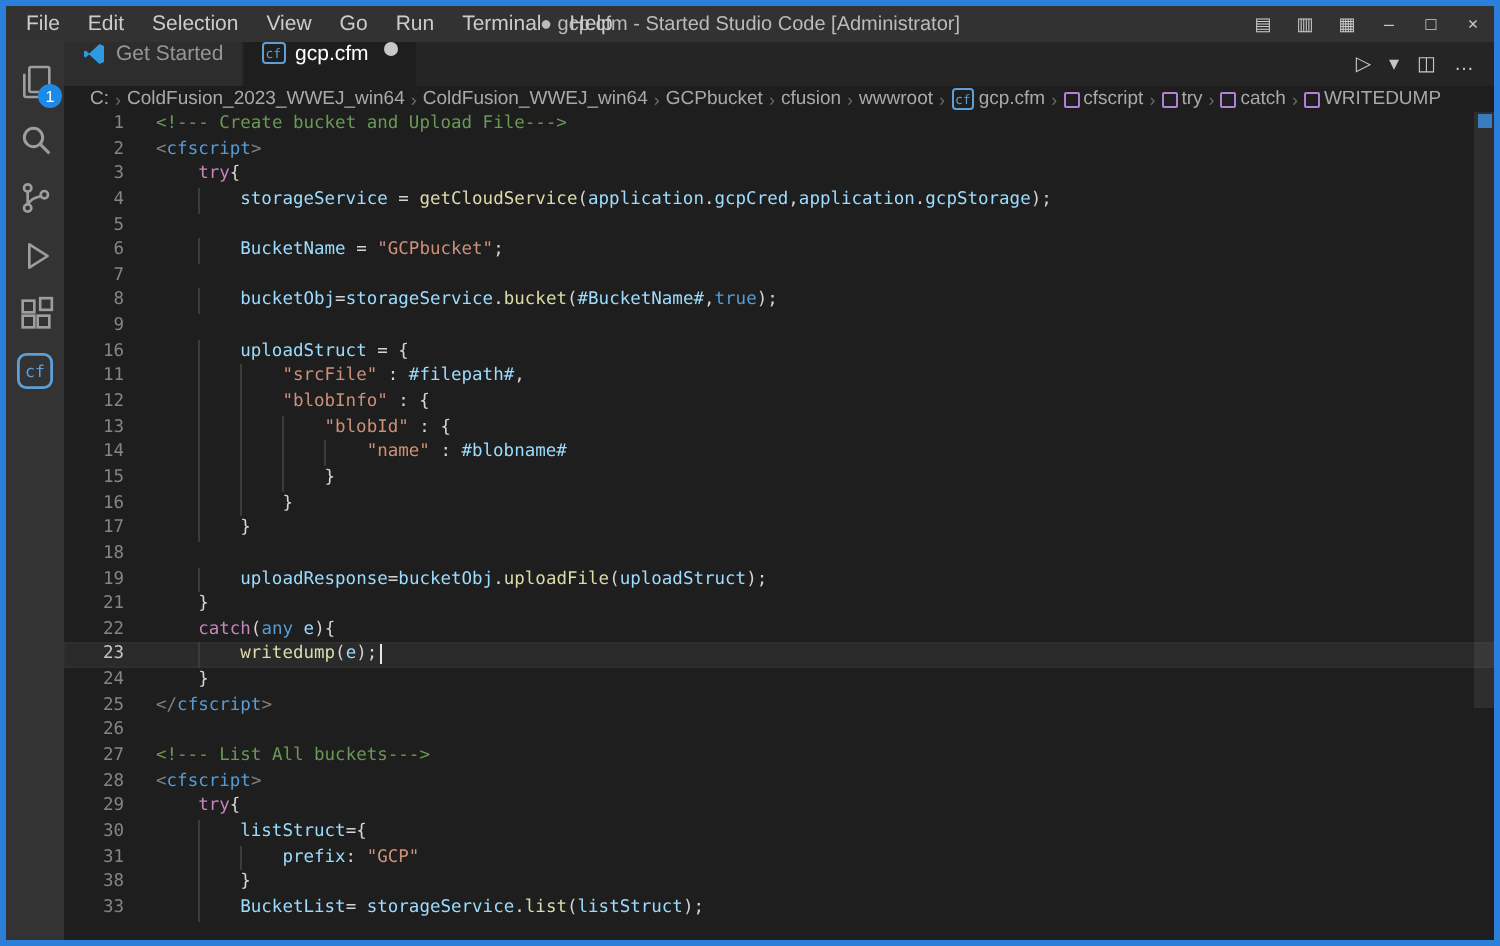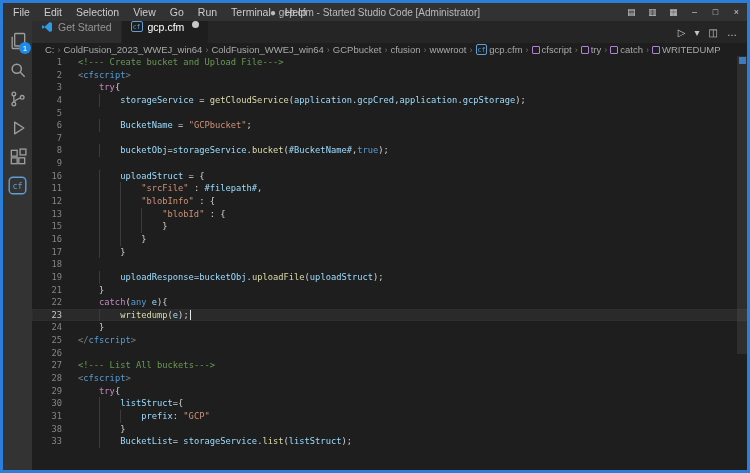--- a/index.html
+++ b/index.html
@@ -221,20 +221,21 @@
             <div class="line"><div class="num">4</div><div class="ctext"><span class="guide g0"></span><span class="guide"></span><span class="tk-vr">storageService</span><span class="tk-pl"> = </span><span class="tk-fn">getCloudService</span><span class="tk-pl">(</span><span class="tk-vr">application</span><span class="tk-pl">.</span><span class="tk-vr">gcpCred</span><span class="tk-pl">,</span><span class="tk-vr">application</span><span class="tk-pl">.</span><span class="tk-vr">gcpStorage</span><span class="tk-pl">);</span></div></div>
             <div class="line"><div class="num">5</div><div class="ctext"></div></div>
             <div class="line"><div class="num">6</div><div class="ctext"><span class="guide g0"></span><span class="guide"></span><span class="tk-vr">BucketName</span><span class="tk-pl"> = </span><span class="tk-st">"GCPbucket"</span><span class="tk-pl">;</span></div></div>
             <div class="line"><div class="num">7</div><div class="ctext"></div></div>
             <div class="line"><div class="num">8</div><div class="ctext"><span class="guide g0"></span><span class="guide"></span><span class="tk-vr">bucketObj</span><span class="tk-pl">=</span><span class="tk-vr">storageService</span><span class="tk-pl">.</span><span class="tk-fn">bucket</span><span class="tk-pl">(</span><span class="tk-vr">#BucketName#</span><span class="tk-pl">,</span><span class="tk-cs">true</span><span class="tk-pl">);</span></div></div>
             <div class="line"><div class="num">9</div><div class="ctext"></div></div>
             <div class="line"><div class="num">16</div><div class="ctext"><span class="guide g0"></span><span class="guide"></span><span class="tk-vr">uploadStruct</span><span class="tk-pl"> = {</span></div></div>
             <div class="line"><div class="num">11</div><div class="ctext"><span class="guide g0"></span><span class="guide"></span><span class="guide"></span><span class="tk-st">"srcFile"</span><span class="tk-pl"> : </span><span class="tk-vr">#filepath#</span><span class="tk-pl">,</span></div></div>
             <div class="line"><div class="num">12</div><div class="ctext"><span class="guide g0"></span><span class="guide"></span><span class="guide"></span><span class="tk-st">"blobInfo"</span><span class="tk-pl"> : {</span></div></div>
             <div class="line"><div class="num">13</div><div class="ctext"><span class="guide g0"></span><span class="guide"></span><span class="guide"></span><span class="guide"></span><span class="tk-st">"blobId"</span><span class="tk-pl"> : {</span></div></div>
+            <div class="line"><div class="num">14</div><div class="ctext"><span class="guide g0"></span><span class="guide"></span><span class="guide"></span><span class="guide"></span><span class="guide"></span><span class="tk-st">"name"</span><span class="tk-pl"> : </span><span class="tk-vr">#blobname#</span></div></div>
             <div class="line"><div class="num">15</div><div class="ctext"><span class="guide g0"></span><span class="guide"></span><span class="guide"></span><span class="guide"></span><span class="tk-pl">}</span></div></div>
             <div class="line"><div class="num">16</div><div class="ctext"><span class="guide g0"></span><span class="guide"></span><span class="guide"></span><span class="tk-pl">}</span></div></div>
             <div class="line"><div class="num">17</div><div class="ctext"><span class="guide g0"></span><span class="guide"></span><span class="tk-pl">}</span></div></div>
             <div class="line"><div class="num">18</div><div class="ctext"></div></div>
             <div class="line"><div class="num">19</div><div class="ctext"><span class="guide g0"></span><span class="guide"></span><span class="tk-vr">uploadResponse</span><span class="tk-pl">=</span><span class="tk-vr">bucketObj</span><span class="tk-pl">.</span><span class="tk-fn">uploadFile</span><span class="tk-pl">(</span><span class="tk-vr">uploadStruct</span><span class="tk-pl">);</span></div></div>
             <div class="line"><div class="num">21</div><div class="ctext"><span class="guide g0"></span><span class="tk-pl">}</span></div></div>
             <div class="line"><div class="num">22</div><div class="ctext"><span class="guide g0"></span><span class="tk-kw">catch</span><span class="tk-pl">(</span><span class="tk-cs">any</span><span class="tk-pl"> </span><span class="tk-vr">e</span><span class="tk-pl">){</span></div></div>
             <div class="line current"><div class="num">23</div><div class="ctext"><span class="guide g0"></span><span class="guide"></span><span class="tk-fn">writedump</span><span class="tk-pl">(</span><span class="tk-vr">e</span><span class="tk-pl">);</span><span class="cursor"></span></div></div>
             <div class="line"><div class="num">24</div><div class="ctext"><span class="guide g0"></span><span class="tk-pl">}</span></div></div>
             <div class="line"><div class="num">25</div><div class="ctext"><span class="tk-pun">&lt;/</span><span class="tk-tag">cfscript</span><span class="tk-pun">&gt;</span></div></div>

